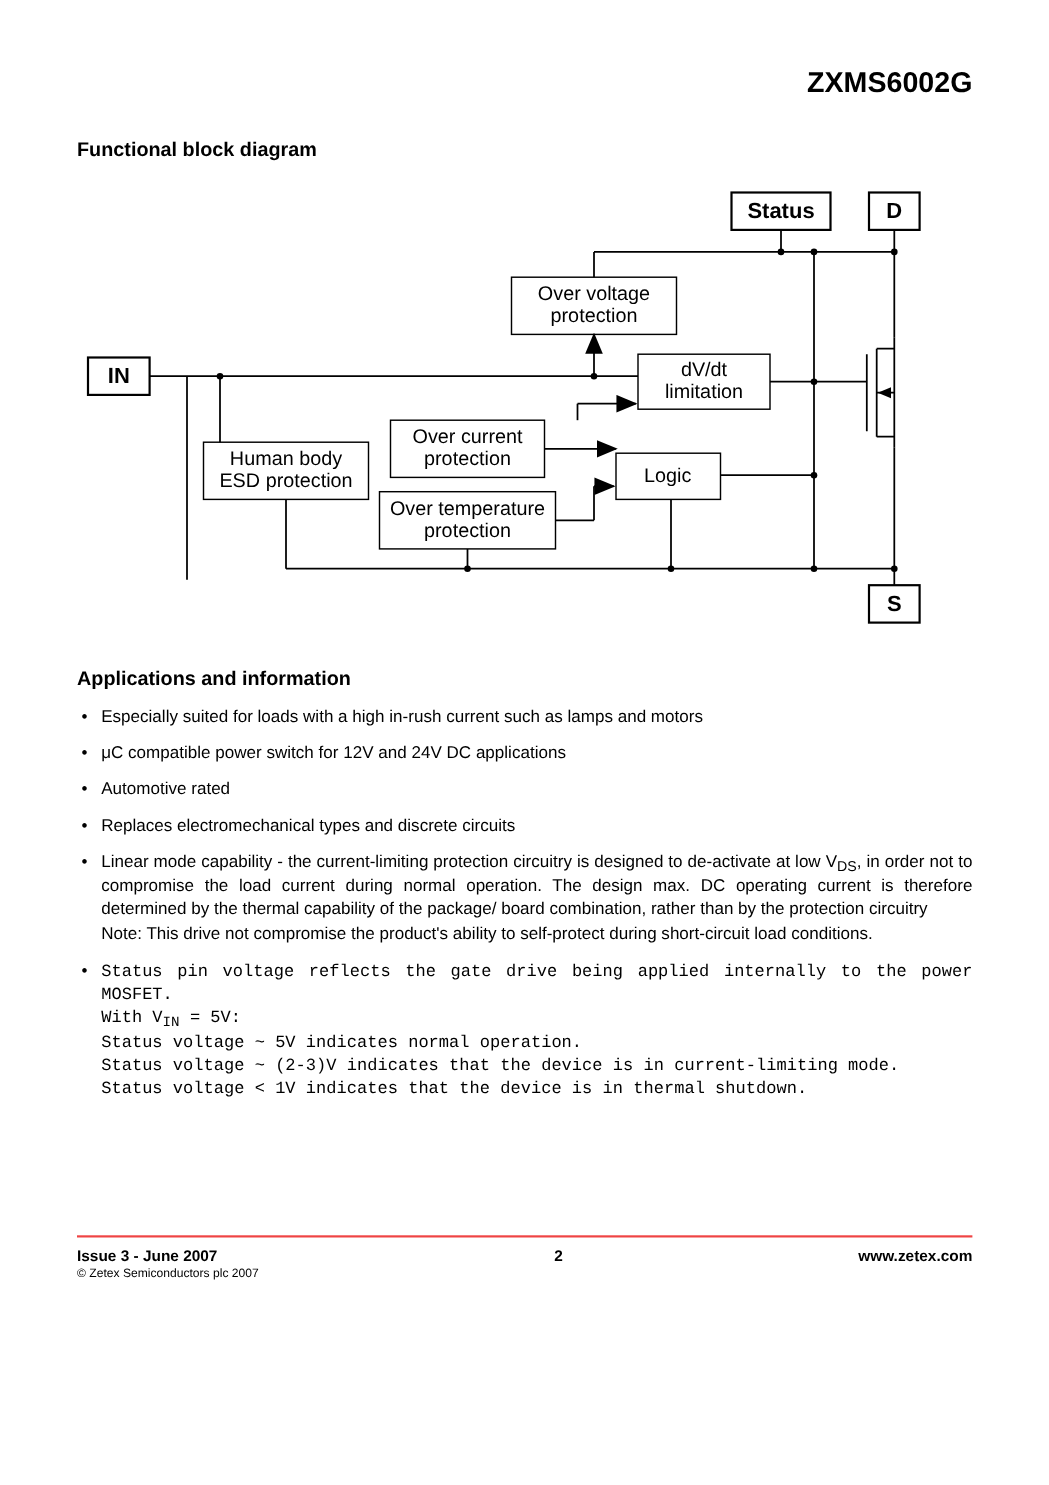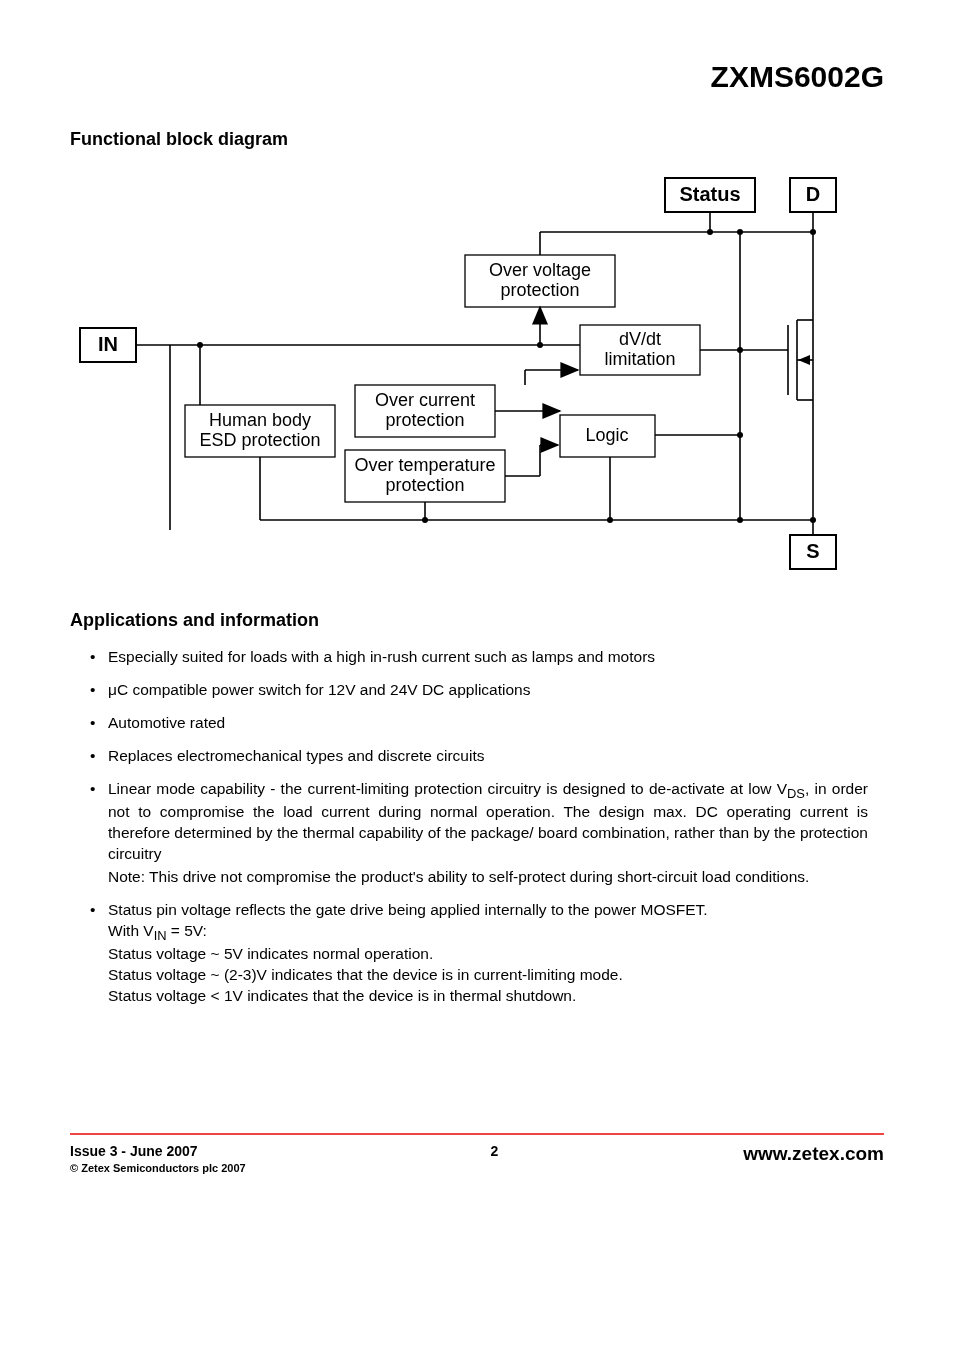--- a/index.html
+++ b/index.html
@@ -9,21 +9,21 @@
     padding: 0;
     width: 954px;
     color: #000;
     background: #fff;
   }
   .page {
     padding: 60px 70px 40px 70px;
   }
   .part-title {
     text-align: right;
-    font-size: 30px;
+    font-size: 26px;
     font-weight: bold;
     margin-bottom: 35px;
   }
   .section-header {
     font-size: 18px;
     font-weight: bold;
     margin-bottom: 20px;
   }
   .applications-header {
     margin-top: 30px;
@@ -38,21 +38,21 @@
   .box { fill: #fff; stroke: #000; stroke-width: 2; }
   .thinbox { fill: #fff; stroke: #000; stroke-width: 1.3; }
   .blabel { font-family: Arial, Helvetica, sans-serif; text-anchor: middle; font-size: 18px; }
   .blabelb { font-family: Arial, Helvetica, sans-serif; text-anchor: middle; font-size: 20px; font-weight: bold; }
   .wire { stroke: #000; stroke-width: 1.6; fill: none; }
   .arrowhead { fill: #000; }
 
   ul.app-list {
     list-style: none;
     padding-left: 22px;
-    margin: 16px;
+    margin: 0;
   }
   ul.app-list > li {
     position: relative;
     font-size: 15.5px;
     line-height: 1.35;
     margin-bottom: 12px;
     text-align: justify;
   }
   ul.app-list > li::before {
     content: "•";
@@ -61,35 +61,36 @@
     top: 0;
   }
   .sub {
     display: inline;
   }
   .note-block {
     margin-top: 2px;
   }
   .indent-lines {
     display: block;
+    font-family: Liberation Mono, monospace;
   }
 
   .footer {
     border-top: 2px solid #ef4444;
     margin: 70px 70px 0 70px;
     padding-top: 8px;
     display: flex;
     justify-content: space-between;
     align-items: flex-start;
     font-size: 13px;
   }
   .footer .left { font-weight: bold; font-size: 14px;}
-  .footer .left .copy { font-weight: bold; font-size: 11px; display: block; margin-top:3px;}
+  .footer .left .copy { font-weight: normal; font-size: 11px; display: block; margin-top:3px;}
   .footer .center { font-weight: bold; font-size: 14px;}
-  .footer .right { font-weight: bold; font-size: 19px; text-align: right;}
+  .footer .right { font-weight: bold; font-size: 14px; text-align: right;}
 </style>
 </head>
 <body>
 
 <div class="page">
   <div class="part-title">ZXMS6002G</div>
 
   <div class="section-header">Functional block diagram</div>
 
   <div class="diagram-wrap">

